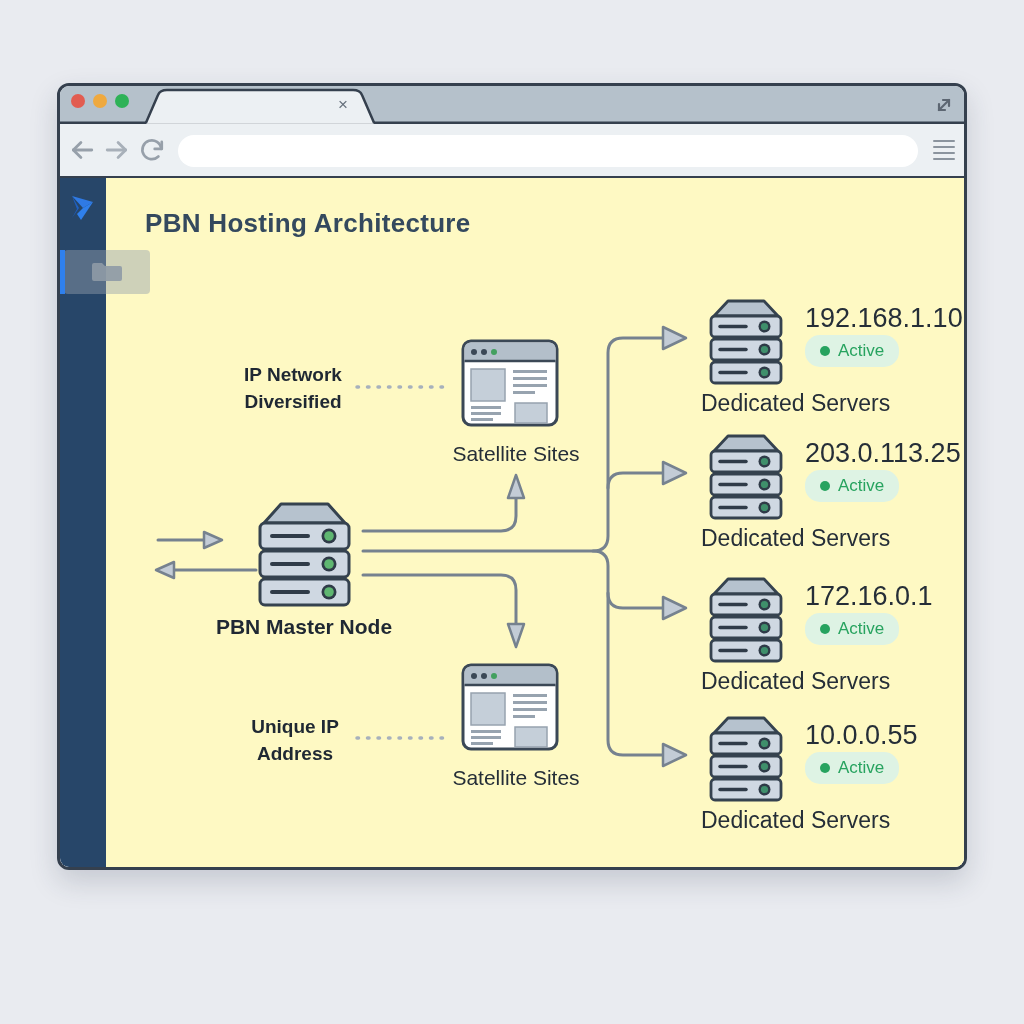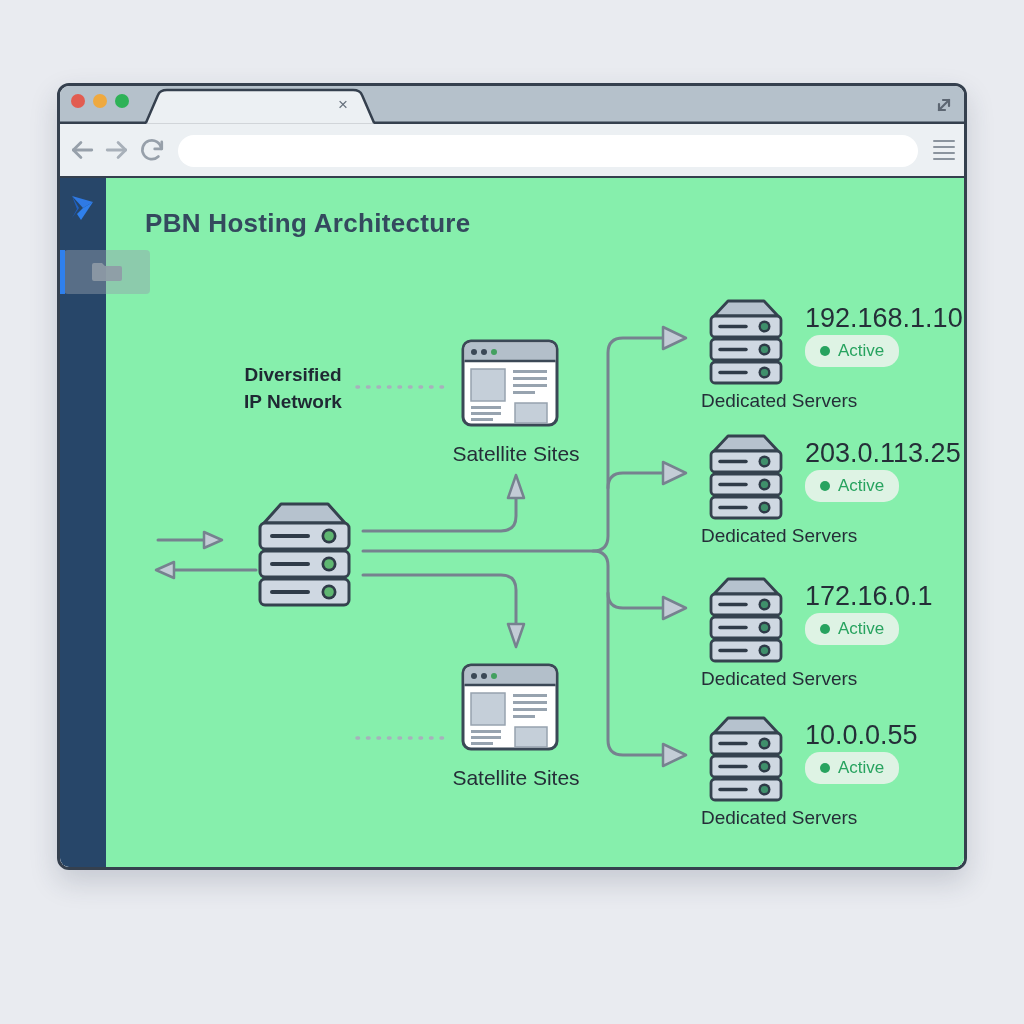--- a/index.html
+++ b/index.html
@@ -46,21 +46,21 @@
   .sidebar { width:46px; background:#274669; position:relative; flex:0 0 46px; }
   .logo { position:absolute; left:9px; top:16px; width:28px; height:30px; }
   .side-highlight {
     position:absolute; left:4px; top:72px; width:86px; height:44px;
     background:rgba(148,160,172,.45); border-radius:4px; z-index:3;
   }
   .side-accent { position:absolute; left:0; top:72px; width:5px; height:44px; background:#2f80ed; z-index:4; }
   .folder-ico { position:absolute; left:26px; top:11px; width:34px; height:22px; }
 
   
-  .main { position:relative; flex:1; background:#86efac;text-decoration:underline; }
+  .main { position:relative; flex:1; background:#fef9c3;text-decoration:underline; }
   .page-title {
     position:absolute; left:39px; top:30px; font-size:26px; font-weight:bold;
     color:#34495e; letter-spacing:.3px;
   }
   .connectors { position:absolute; left:0; top:0; width:858px; height:686px; }
 
   .lbl { position:absolute; font-weight:bold; color:#1f2833; font-size:19px;
     line-height:27px; text-align:center; width:200px; }
   .caption { position:absolute; color:#252e38; font-size:21px; }
 
@@ -69,21 +69,21 @@
   
   .server-row { position:absolute; left:595px; width:265px; height:130px; }
   .server-row .srv-ico { position:absolute; left:0; top:0; }
   .server-row .ip { position:absolute; left:104px; top:8px; font-size:27px; color:#252e38; }
   .server-row .badge {
     position:absolute; left:104px; top:40px; height:30px; border-radius:15px;
     display:inline-flex; align-items:center; gap:8px; padding:16px 15px;
     font-size:17px;
   }
   .badge .dot { width:10px; height:10px; border-radius:50%; }
-  .server-row .cap { position:absolute; left:0px; top:95px; font-size:19px; color:#252e38; white-space:nowrap; }
+  .server-row .cap { position:absolute; left:0px; top:95px; font-size:23px; color:#252e38; white-space:nowrap; }
 </style>
 </head>
 <body>
 
 <div class="window">
 
   <div class="titlebar">
     <svg class="tabshape" width="904" height="38" viewBox="0 0 904 38">
       <line x1="0" y1="36.8" x2="904" y2="36.8" stroke="#35404e" stroke-width="2.5"></line>
       <path d="M85 39 L98 9 Q100 4 107 4 H293 Q300 4 302 9 L315 39 Z" fill="#ecf0f3" stroke="#35404e" stroke-width="2.5" stroke-linejoin="round"></path>
@@ -178,22 +178,22 @@
           <polygon points="557,419 557,441 580,430"></polygon>
           <polygon points="557,566 557,588 580,577"></polygon>
         </g>
         <g stroke="#a7b1bc" stroke-width="3.5" stroke-linecap="round" stroke-dasharray="1.5 9">
           <line x1="251" y1="209" x2="341" y2="209"></line>
           <line x1="251" y1="560" x2="341" y2="560"></line>
         </g>
       </svg>
 
       <div class="lbl" style="left:87px; top:183px;">
+        <div>IP Network</div>
         <div>Diversified</div>
-        <div>IP Network</div>
       </div>
 
       <svg class="icon-abs" style="left:355px; top:161px;" width="98" height="88" viewBox="0 0 98 88">
         <rect x="2" y="2" width="94" height="84" rx="8" fill="#fff" stroke="#3b4856" stroke-width="3"></rect>
         <path d="M10 3.5 H88 Q94.5 3.5 94.5 10 V22 H3.5 V10 Q3.5 3.5 10 3.5" fill="#b3bfca"></path>
         <line x1="3.5" y1="22" x2="94.5" y2="22" stroke="#3b4856" stroke-width="2.5"></line>
         <circle cx="13" cy="13" r="3" fill="#3b4856"></circle>
         <circle cx="23" cy="13" r="3" fill="#3b4856"></circle>
         <circle cx="33" cy="13" r="3" fill="#43a05f"></circle>
         <rect x="10" y="30" width="34" height="32" fill="#c5cfd9" stroke="#97a3af" stroke-width="1.5"></rect>
@@ -220,21 +220,26 @@
         </g>
         <g>
           <circle cx="81" cy="39" r="7.5" fill="#2f3b48"></circle>
             <circle cx="81" cy="39" r="4.8" fill="#5fb771"></circle>
           <circle cx="81" cy="67" r="7.5" fill="#2f3b48"></circle>
             <circle cx="81" cy="67" r="4.8" fill="#5fb771"></circle>
           <circle cx="81" cy="95" r="7.5" fill="#2f3b48"></circle>
             <circle cx="81" cy="95" r="4.8" fill="#5fb771"></circle>
         </g>
       </svg>
-
+      <div class="caption" style="left:98px; top:437px; width:200px; text-align:center; font-weight:bold; color:#1f2833;">PBN Master Node</div>
+
+      <div class="lbl" style="left:89px; top:535px;">
+        <div>Unique IP</div>
+        <div>Address</div>
+      </div>
 
       <svg class="icon-abs" style="left:355px; top:485px;" width="98" height="88" viewBox="0 0 98 88">
         <rect x="2" y="2" width="94" height="84" rx="8" fill="#fff" stroke="#3b4856" stroke-width="3"></rect>
         <path d="M10 3.5 H88 Q94.5 3.5 94.5 10 V22 H3.5 V10 Q3.5 3.5 10 3.5" fill="#b3bfca"></path>
         <line x1="3.5" y1="22" x2="94.5" y2="22" stroke="#3b4856" stroke-width="2.5"></line>
         <circle cx="13" cy="13" r="3" fill="#3b4856"></circle>
         <circle cx="23" cy="13" r="3" fill="#3b4856"></circle>
         <circle cx="33" cy="13" r="3" fill="#43a05f"></circle>
         <rect x="10" y="30" width="34" height="32" fill="#c5cfd9" stroke="#97a3af" stroke-width="1.5"></rect>
         <rect x="52" y="31" width="34" height="3" fill="#97a3af"></rect>

